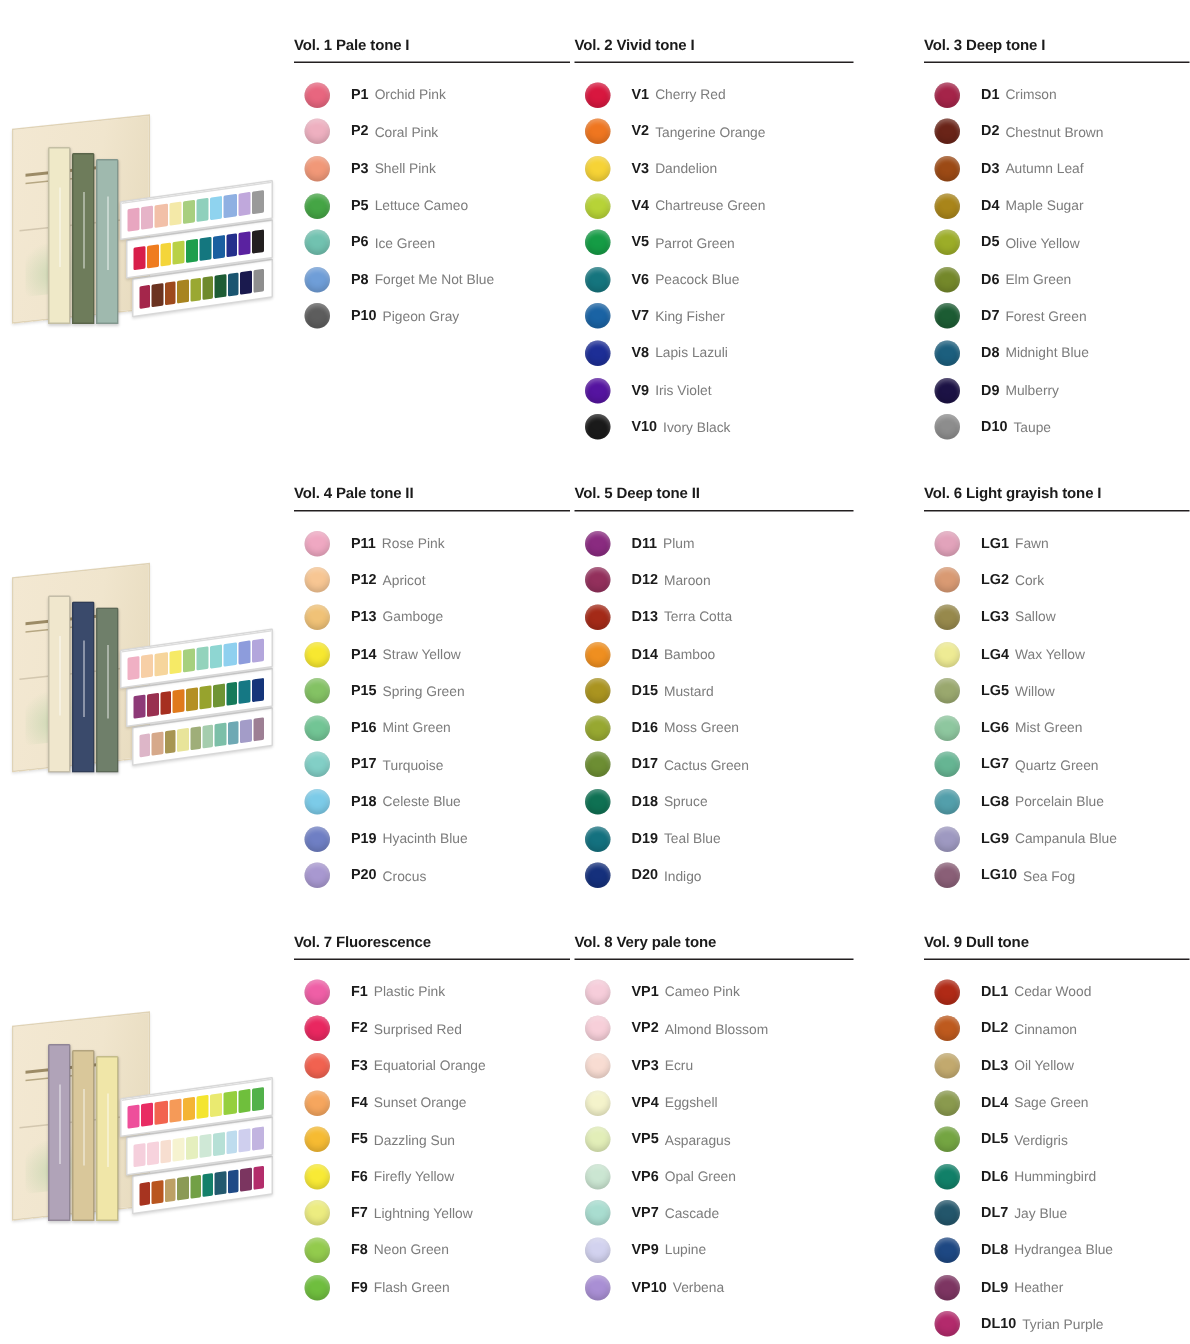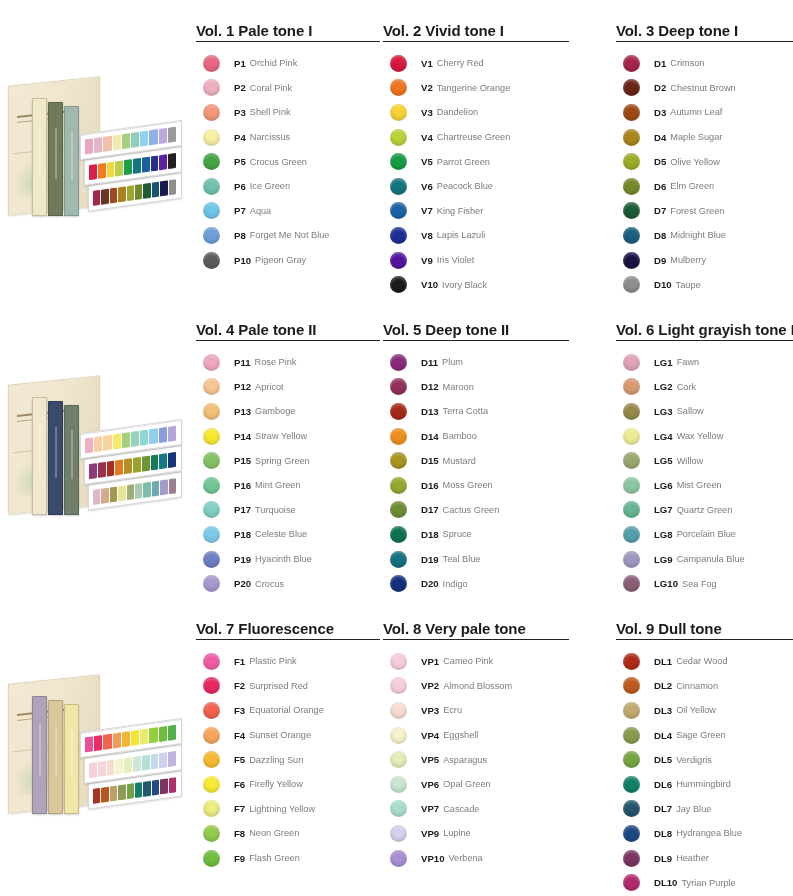--- a/index.html
+++ b/index.html
@@ -139,21 +139,21 @@
   
   .col {
     position: absolute;
     top: 0;
   }
   .col.c1 { left: 196px; width: 186px; }
   .col.c2 { left: 383px; width: 190px; }
   .col.c3 { left: 616px; width: 180px; }
 
   .vol-title {
-    font-size: 15px;
+    font-size: 10px;
     font-weight: bold;
     letter-spacing: -0.1px;
     color: #1b1b1b;
     padding-bottom: 4px;
     line-height: 13px;
   }
   .col.c1 .vol-title { padding-top: 24px; }
   .col.c2 .vol-title { padding-top: 24px; }
   .col.c3 .vol-title { padding-top: 24px; }
 
@@ -276,38 +276,28 @@
             <span class="dot" style="background: rgb(238, 176, 192);"></span>
             <span class="code">P2</span>
             <span class="cname">Coral Pink</span>
           </div>
           <div class="swatch-row">
             <span class="dot" style="background: rgb(241, 152, 120);"></span>
             <span class="code">P3</span>
             <span class="cname">Shell Pink</span>
           </div>
           <div class="swatch-row">
-            <span class="dot" style="background: rgb(247, 240, 164);"></span>
-            <span class="code">P4</span>
-            <span class="cname">Narcissus</span>
-          </div>
-          <div class="swatch-row">
             <span class="dot" style="background: rgb(69, 165, 69);"></span>
             <span class="code">P5</span>
-            <span class="cname">Crocus Green</span>
+            <span class="cname">Lettuce Cameo</span>
           </div>
           <div class="swatch-row">
             <span class="dot" style="background: rgb(113, 194, 176);"></span>
             <span class="code">P6</span>
             <span class="cname">Ice Green</span>
-          </div>
-          <div class="swatch-row">
-            <span class="dot" style="background: rgb(110, 198, 232);"></span>
-            <span class="code">P7</span>
-            <span class="cname">Aqua</span>
           </div>
           <div class="swatch-row">
             <span class="dot" style="background: rgb(111, 158, 216);"></span>
             <span class="code">P8</span>
             <span class="cname">Forget Me Not Blue</span>
           </div>
           <div class="swatch-row">
             <span class="dot" style="background: rgb(93, 93, 93);"></span>
             <span class="code">P10</span>
             <span class="cname">Pigeon Gray</span>

